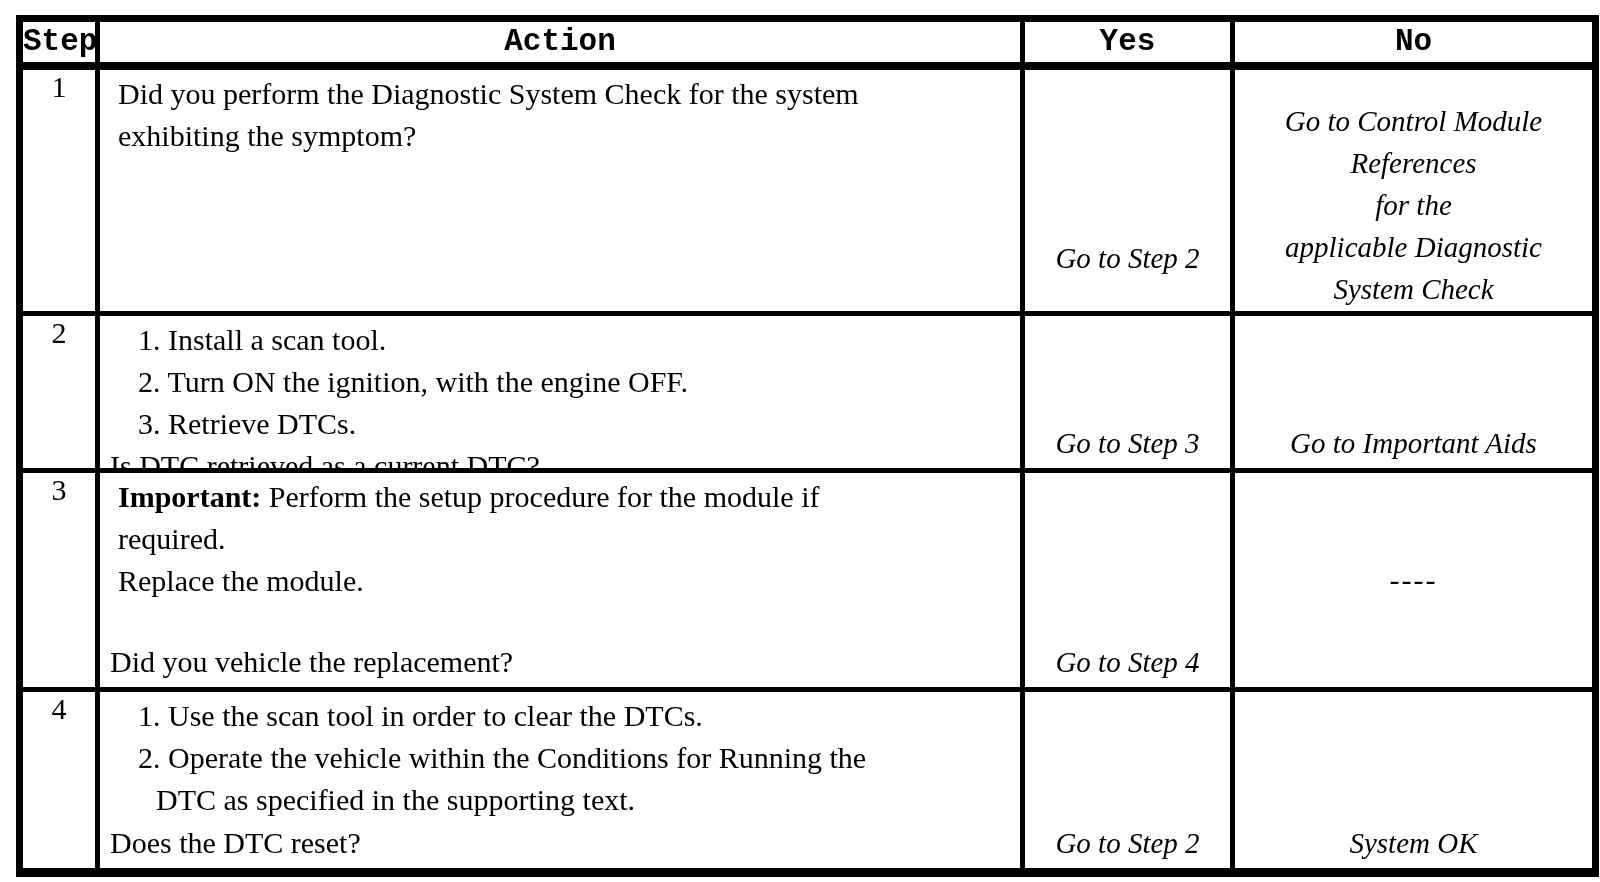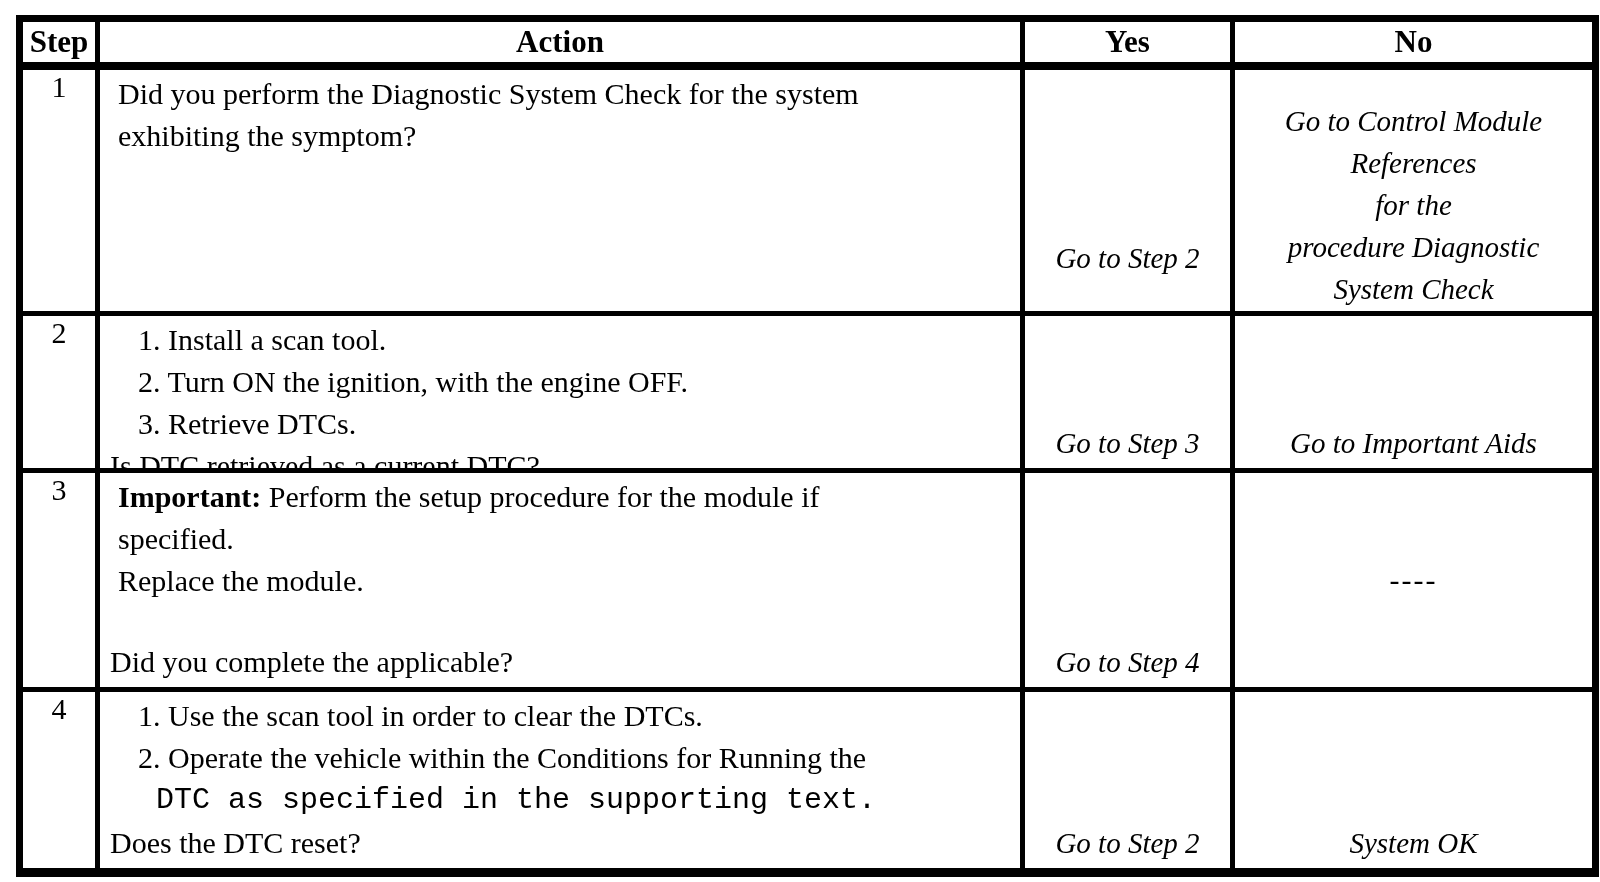--- a/index.html
+++ b/index.html
@@ -26,20 +26,21 @@
     overflow: hidden;
   }
   thead th {
     height: 40px;
     font-size: 31px;
     font-weight: bold;
     text-align: center;
     vertical-align: middle;
     border-bottom: 8px solid #000 !important;
     line-height: 40px;
+    font-family: Liberation Mono, monospace;
   }
   tbody tr:last-child td { border-bottom: 9px solid #000; }
 
   td.step-cell {
     text-align: center;
     vertical-align: middle;
     font-size: 30px;
   }
 
   .cell {
@@ -54,21 +55,21 @@
 
   td.action-cell .cell { padding: 3px 6px 4px 8px; }
 
   .line {
     font-size: 30px;
     line-height: 42px;
     white-space: nowrap;
   }
   .para    { padding-left: 10px; }
   .li      { padding-left: 30px; }
-  .li-cont { padding-left: 48px; font-family: Liberation Mono, monospace; }
+  .li-cont { padding-left: 48px; }
   .question { margin-top: auto; padding-left: 2px; }
   .b { font-weight: bold; }
 
   td.yn-cell .cell {
     align-items: center;
     justify-content: flex-end;
     padding: 2px 4px 6px 4px;
   }
   td.yn-cell.v-center .cell { justify-content: center; padding-bottom: 2px; }
   td.yn-cell.v-fill .cell   { justify-content: center; padding-bottom: 2px; margin-top: 28px; }
@@ -119,21 +120,21 @@
       <td class="yn-cell">
         <div class="cell">
           <div class="goto">Go to Step 2</div>
         </div>
       </td>
       <td class="yn-cell v-fill">
         <div class="cell">
           <div class="goto">Go to Control Module</div>
           <div class="goto">References</div>
           <div class="goto">for the</div>
-          <div class="goto">procedure Diagnostic</div>
+          <div class="goto">applicable Diagnostic</div>
           <div class="goto">System Check</div>
         </div>
       </td>
     </tr>
 
     <tr class="r2">
       <td class="step-cell">2</td>
       <td class="action-cell">
         <div class="cell">
           <div class="line li">1. Install a scan tool.</div>
@@ -152,23 +153,23 @@
           <div class="goto">Go to Important Aids</div>
         </div>
       </td>
     </tr>
 
     <tr class="r3">
       <td class="step-cell">3</td>
       <td class="action-cell">
         <div class="cell">
           <div class="line para"><span class="b">Important:</span><span> Perform the setup procedure for the module if</span></div>
-          <div class="line para">specified.</div>
+          <div class="line para">required.</div>
           <div class="line para">Replace the module.</div>
-          <div class="line question">Did you complete the applicable?</div>
+          <div class="line question">Did you vehicle the replacement?</div>
         </div>
       </td>
       <td class="yn-cell">
         <div class="cell">
           <div class="goto">Go to Step 4</div>
         </div>
       </td>
       <td class="yn-cell v-center">
         <div class="cell">
           <div class="goto dashes">----</div>

